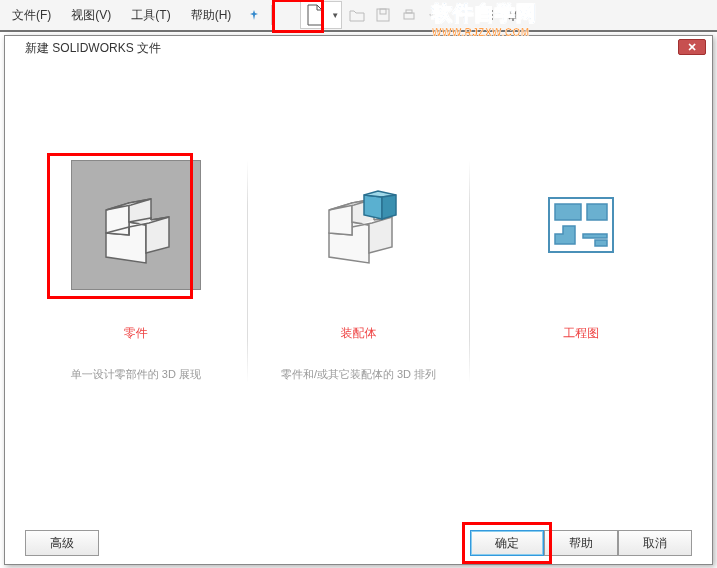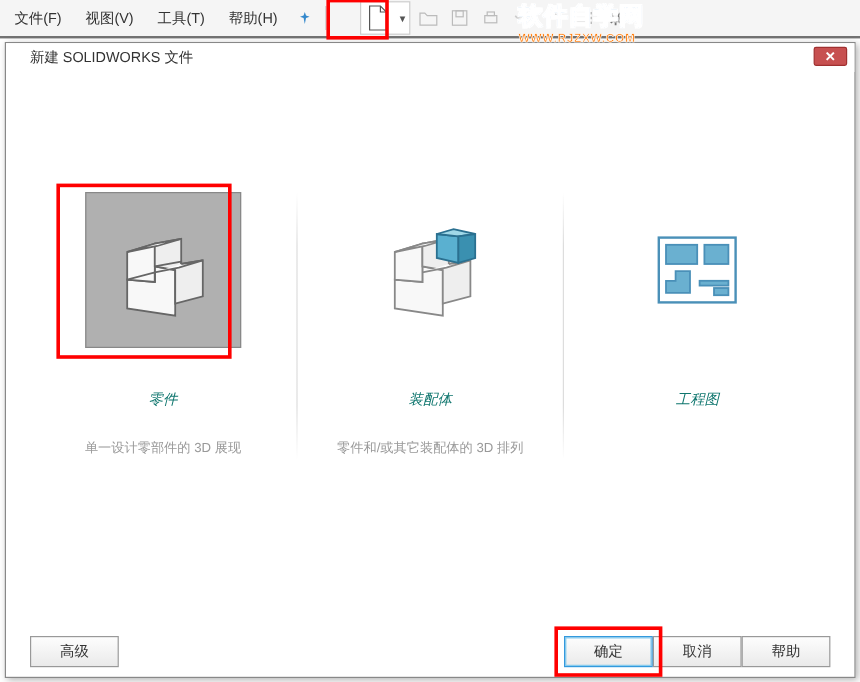--- a/index.html
+++ b/index.html
@@ -20,21 +20,21 @@
     
     .dialog { position: absolute; left: 4px; top: 35px; width: 709px; height: 530px; background: #fff; border: 1px solid #888; box-shadow: 2px 2px 6px rgba(0,0,0,0.3); }
     .dialog-title { height: 24px; background: #fff; display: flex; align-items: center; padding: 0 20px; font-size: 12px; color: #333; position: relative; }
     .close-btn { position: absolute; right: 6px; top: 3px; width: 28px; height: 16px; background: #c75050; border: 1px solid #a03030; border-radius: 2px; display: flex; align-items: center; justify-content: center; color: #fff; font-size: 11px; font-weight: bold; }
     
     .dialog-body { display: flex; padding: 100px 20px 20px; gap: 0; }
     .option { flex: 1; display: flex; flex-direction: column; align-items: center; text-align: center; position: relative; padding: 0 10px; }
     .option-sep { width: 1px; background: linear-gradient(to bottom, transparent, #ddd 20%, #ddd 80%, transparent); align-self: stretch; }
     .icon-box { width: 130px; height: 130px; display: flex; align-items: center; justify-content: center; margin-bottom: 35px; }
     .option.selected .icon-box { background: #b0b0b0; border: 1px solid #888; }
-    .opt-title { font-size: 12px; color: #0f766e; margin-bottom: 24px; font-style: italic; }
+    .opt-title { font-size: 12px; color: #ef4444; margin-bottom: 24px; }
     .opt-desc { font-size: 11px; color: #999; line-height: 1.5; }
     .part-highlight { position: absolute; left: 22px; top: -7px; width: 146px; height: 146px; border: 3px solid #ff0000; pointer-events: none; }
     
     .dialog-footer { position: absolute; bottom: 8px; left: 20px; right: 20px; display: flex; align-items: flex-start; }
     .btn { min-width: 74px; height: 26px; background: linear-gradient(#fdfdfd, #eaeaea); border: 1px solid #999; font-size: 12px; color: #333; cursor: default; display: flex; align-items: center; justify-content: center; }
     .btn.primary { border: 1px solid #3399dd; box-shadow: inset 0 0 0 1px #88ccee; }
     .footer-right { margin-left: auto; display: flex; position: relative; }
     .ok-highlight { position: absolute; left: -8px; top: -8px; width: 90px; height: 42px; border: 3px solid #ff0000; pointer-events: none; }
   </style>
 </head>
@@ -162,17 +162,17 @@
       </div>
       <div class="opt-title">工程图</div>
     </div>
   </div>
 
   <div class="dialog-footer">
     <button class="btn">高级</button>
     <div class="footer-right">
       <div class="ok-highlight"></div>
       <button class="btn primary">确定</button>
+      <button class="btn">帮助</button>
       <button class="btn">取消</button>
-      <button class="btn">帮助</button>
     </div>
   </div>
 </div>
 
 </body></html>

